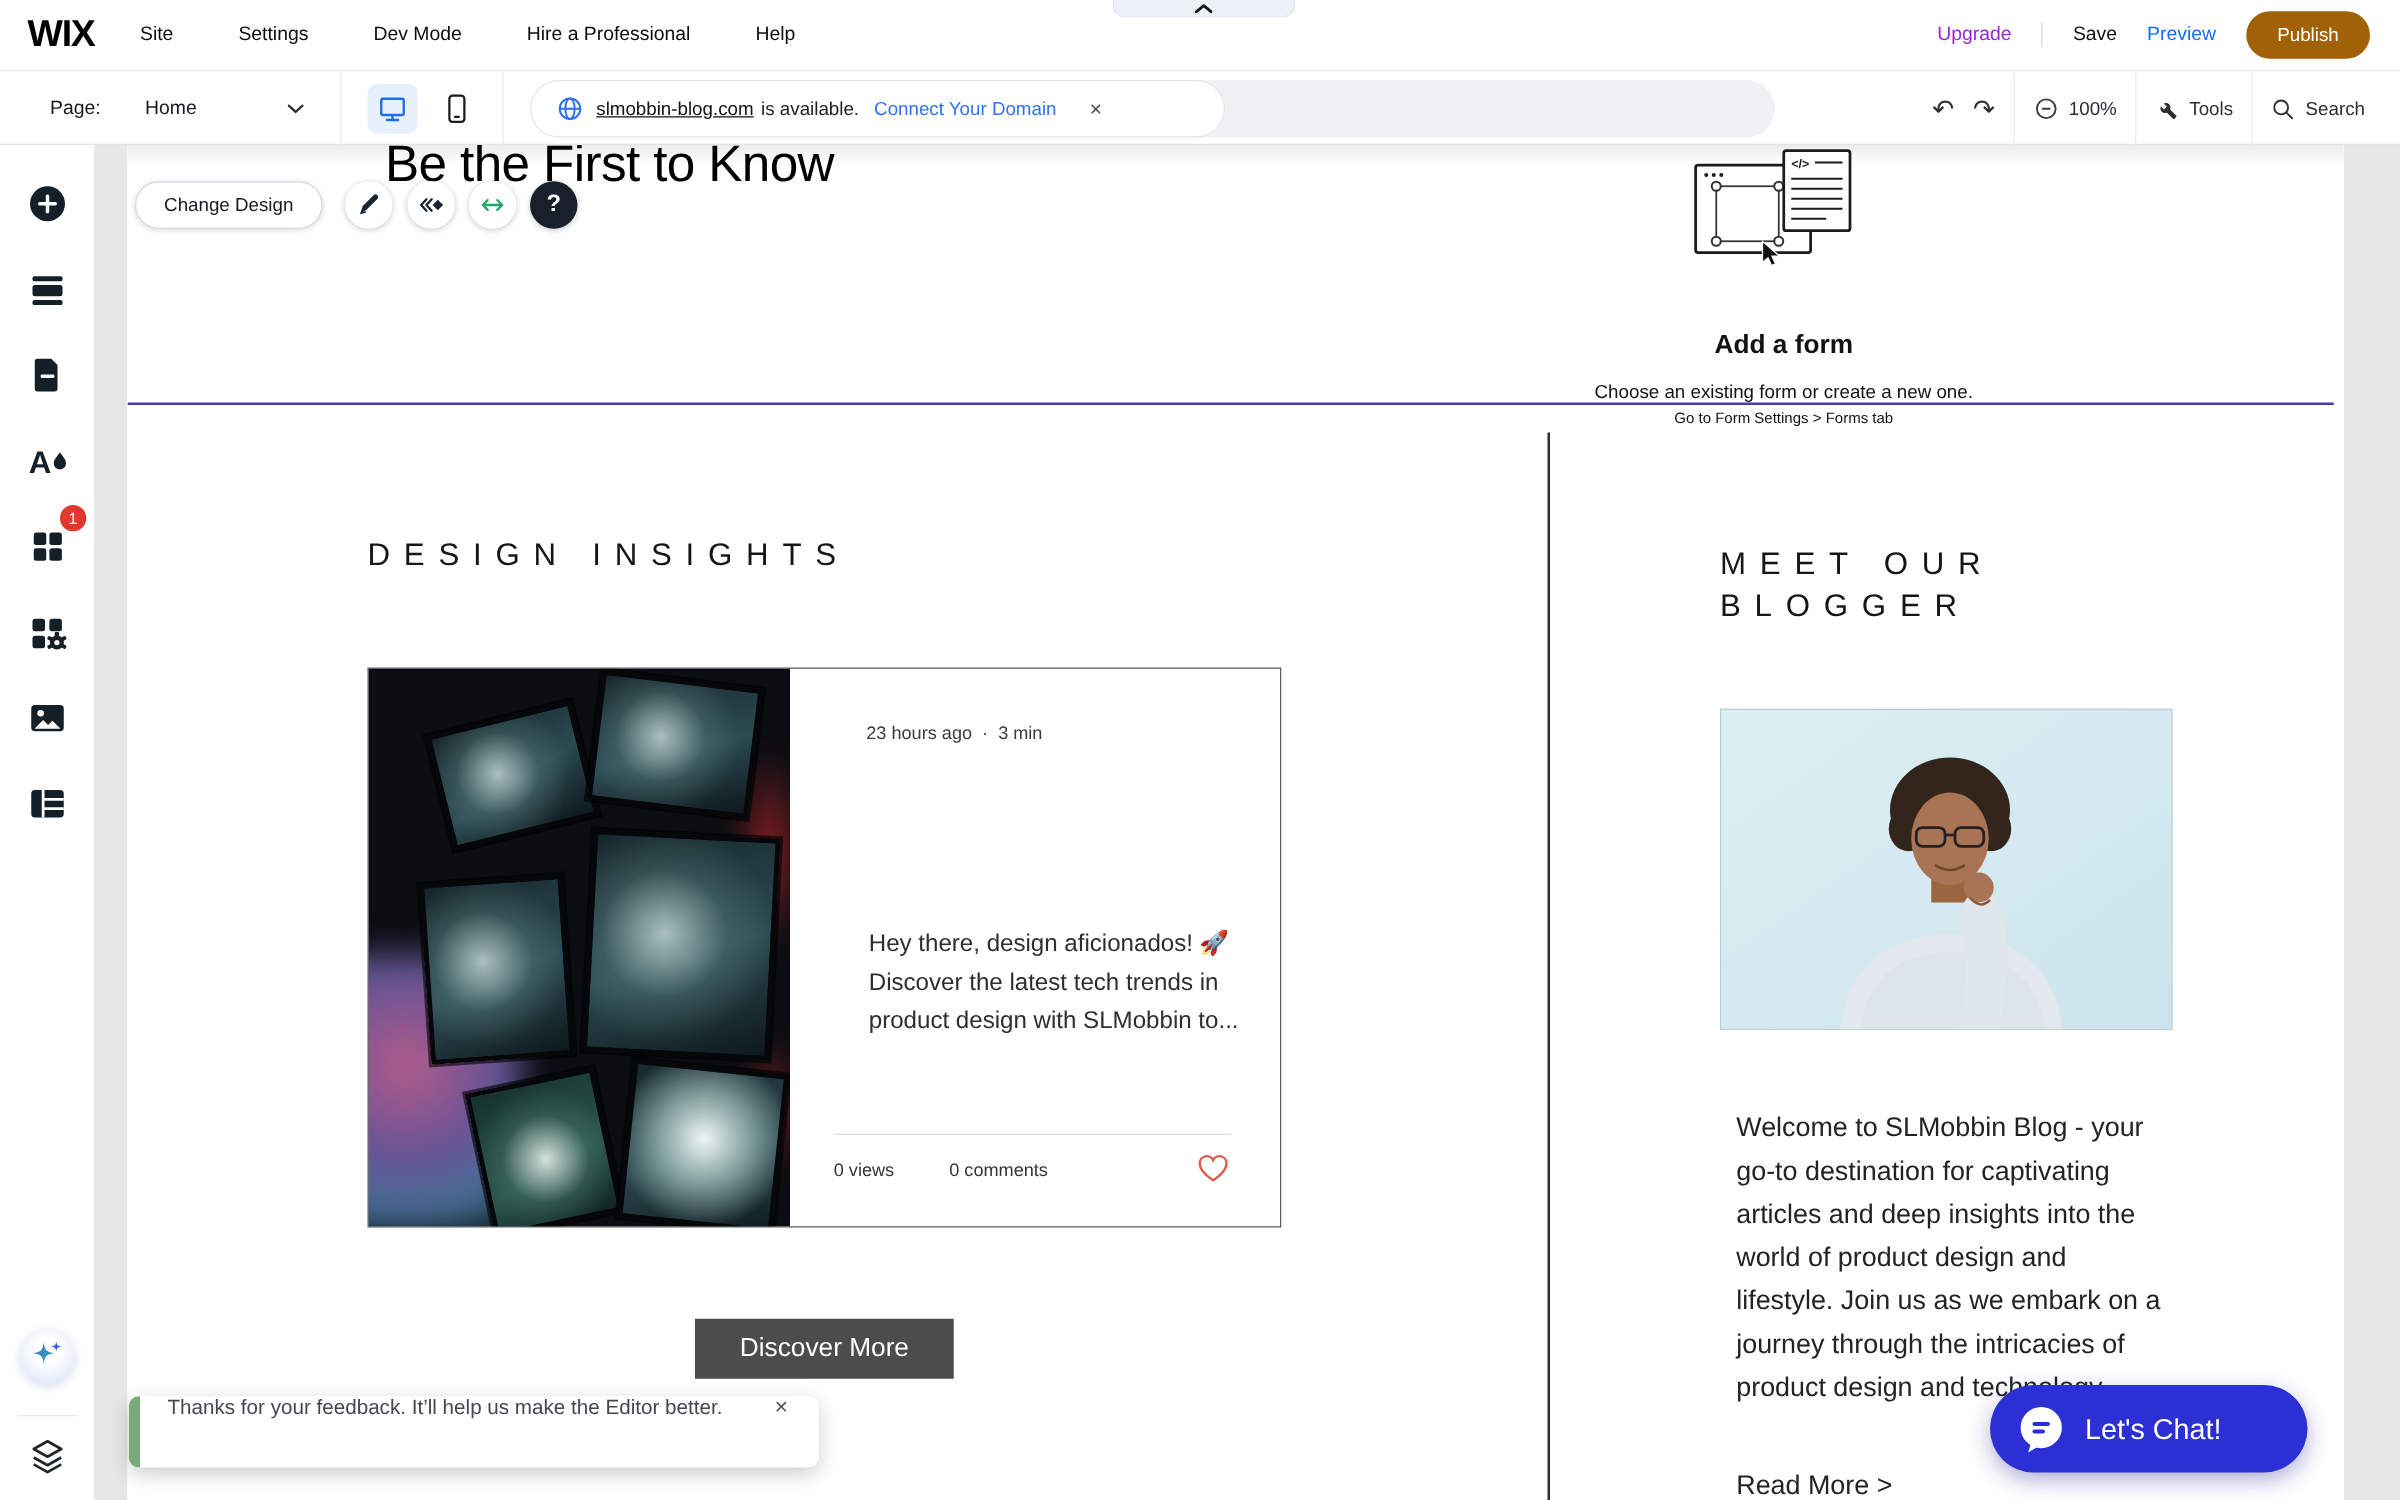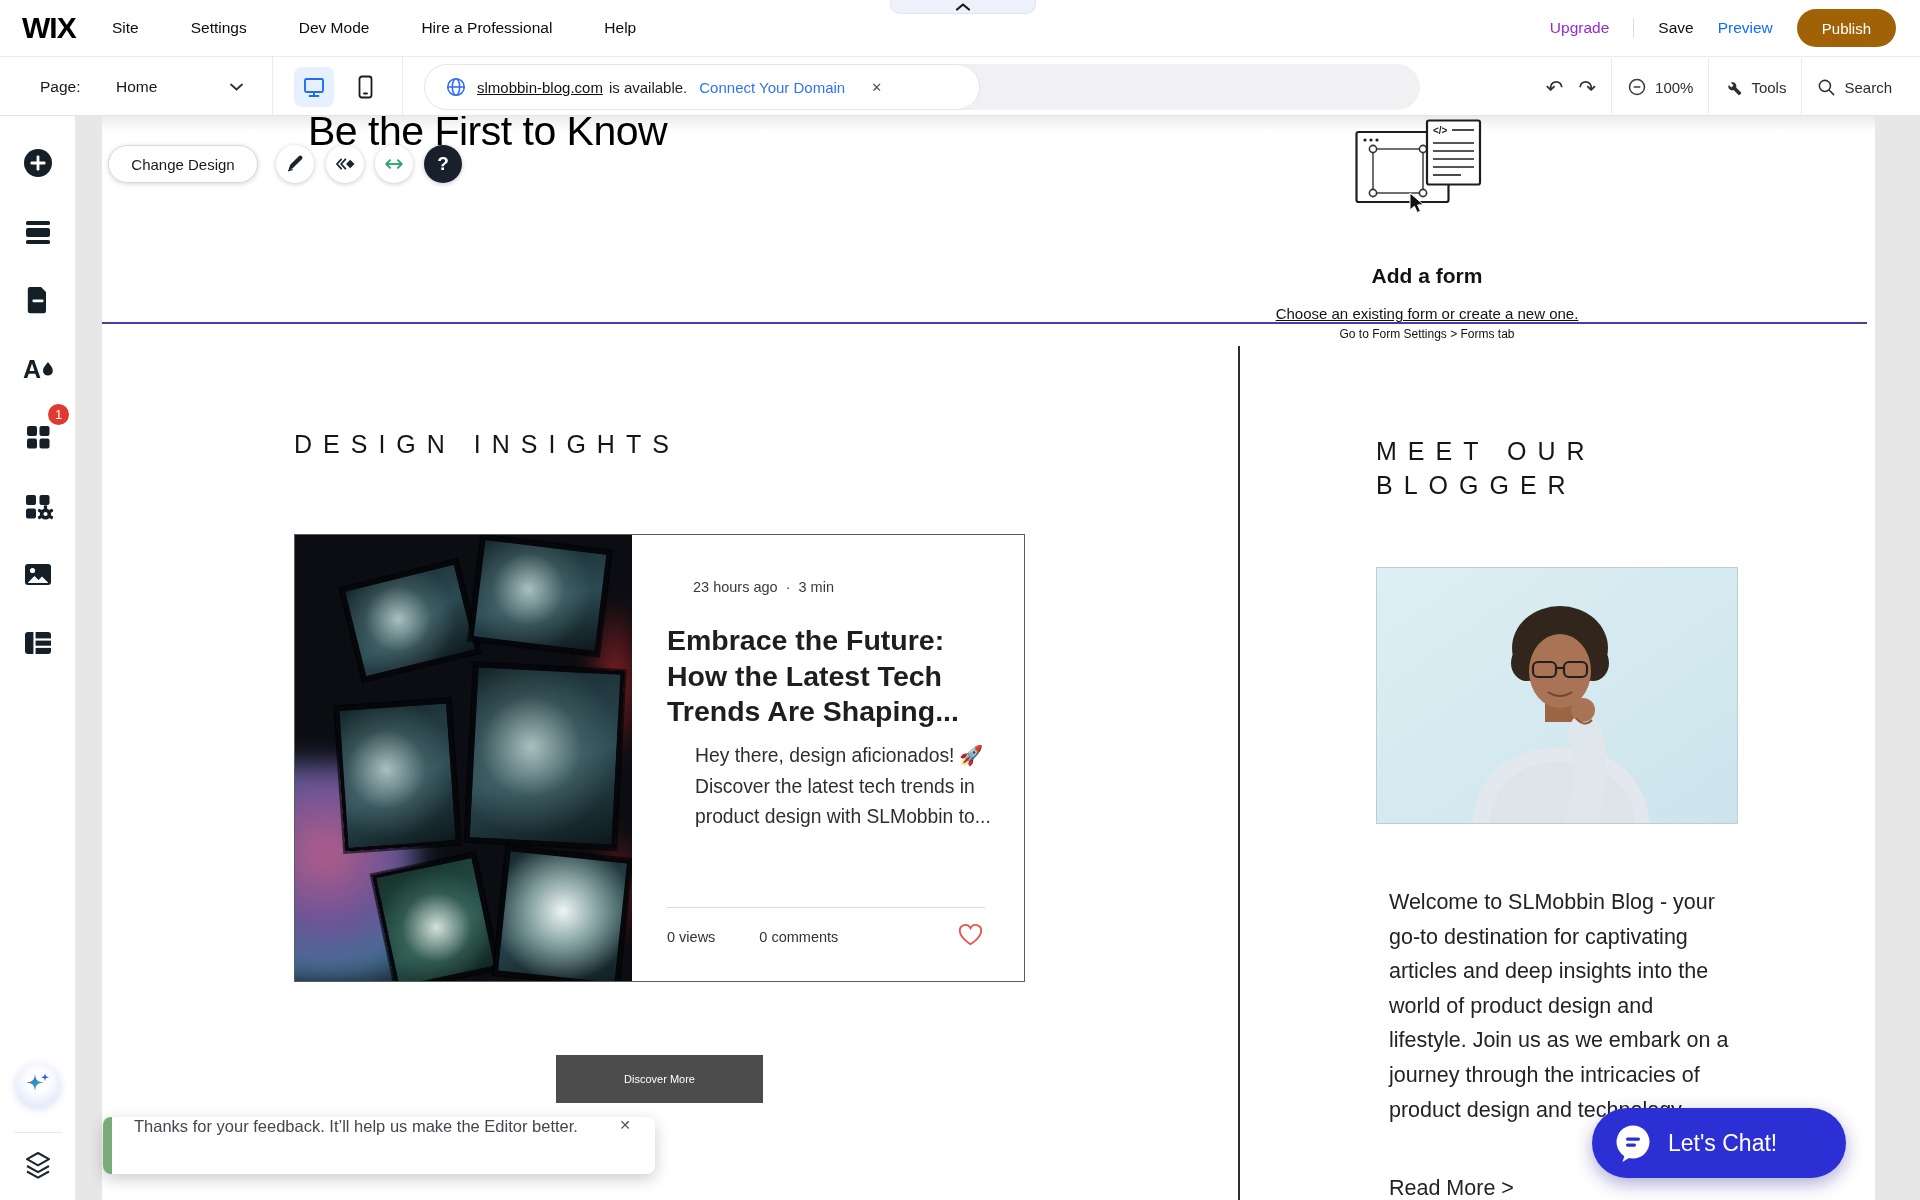--- a/index.html
+++ b/index.html
@@ -56,21 +56,21 @@
   .canvas-topshadow { position:absolute; left:0; top:0; width:100%; height:16px; background:linear-gradient(rgba(0,0,0,.08), rgba(0,0,0,0)); }
   .hero-heading { position:absolute; left:206px; top:-8px; font-size:41px; font-weight:400; letter-spacing:-0.5px; color:#000; white-space:nowrap; }
 
   .cd-pill { position:absolute; left:6px; top:29px; width:150px; height:38px; background:#fff; border:1px solid #d4dae1; border-radius:19px; box-shadow:0 1px 5px rgba(0,0,0,.16); display:flex; align-items:center; justify-content:center; font-size:15px; color:#17191d; }
   .cd-circle { position:absolute; top:29px; width:38px; height:38px; border-radius:50%; background:#fff; box-shadow:0 1px 5px rgba(0,0,0,.22); display:flex; align-items:center; justify-content:center; }
   .cd-help { background:#18212b; color:#fff; font-size:19px; font-weight:700; }
 
   .form-illu { position:absolute; left:1253px; top:3px; }
   .form-hint { position:absolute; left:1160px; width:330px; text-align:center; color:#121212; }
   .form-title { top:148px; font-size:21px; font-weight:700; position:absolute; width:330px; }
-  .form-line1 { top:189px; font-size:15px; position:absolute; width:330px;text-decoration:underline; }
+  .form-line1 { top:189px; font-size:15px; position:absolute; width:330px; }
   .form-line2 { top:211px; font-size:12px; position:absolute; width:330px; }
 
   .section-line { position:absolute; left:0; top:206px; width:1765px; height:2px; background:#4a3aaf; }
   .col-divider { position:absolute; left:1136px; top:230px; width:2px; height:854px; background:#2e2e2e; }
 
   .section-title { position:absolute; font-size:25px; letter-spacing:11px; color:#161616; white-space:nowrap; }
 
   
   .post-card { position:absolute; left:192px; top:418px; width:731px; height:448px; background:#fff; border:1px solid #5c5c5c; }
   .post-img { position:absolute; left:0; top:0; width:337px; height:446px; background:#0b0d12; overflow:hidden; }
@@ -82,21 +82,21 @@
   .s5i::after { background:radial-gradient(circle at 50% 55%, rgba(230,240,235,.9) 0%, rgba(90,140,120,.3) 45%, transparent 75%); }
   .s6i::after { background:radial-gradient(circle at 50% 45%, #eef6f3 0%, rgba(170,200,195,.7) 40%, rgba(30,55,60,.2) 80%); }
 
   .post-meta { position:absolute; left:372px; top:44px; font-size:14.5px; color:#3a3a3a; display:flex; gap:8px; align-items:center;margin-left:26px; }
   .post-title { position:absolute; left:372px; top:88px; width:330px; font-size:28.5px; font-weight:600; line-height:35.5px; color:#1e1e1e; }
   .post-excerpt { position:absolute; left:372px; top:206px; width:330px; font-size:19.3px; line-height:30.6px; color:#2e2e2e;margin-left:28px; }
   .post-div { position:absolute; left:372px; top:372px; width:318px; height:1px; background:#dcdcdc; }
   .post-stats { position:absolute; left:372px; top:394px; font-size:14.5px; color:#333; display:flex; gap:44px; }
   .heart { position:absolute; left:662px; top:386px; }
 
-  .discover-btn { position:absolute; left:454px; top:939px; width:207px; height:48px; background:#4c4c4c; color:#fff; font-size:11px; display:flex; align-items:center; justify-content:center; }
+  .discover-btn { position:absolute; left:454px; top:939px; width:207px; height:48px; background:#4c4c4c; color:#fff; font-size:21px; display:flex; align-items:center; justify-content:center; }
 
   
   .blogger-photo { position:absolute; left:1274px; top:451px; width:362px; height:257px; background:#d5eaf0; border:1px solid #b9ced6; overflow:hidden; }
   .about-text { position:absolute; left:1287px; top:769px; font-size:21.5px; line-height:34.6px; color:#232323; }
   .read-more { position:absolute; left:1287px; top:1060px; font-size:21.5px; color:#232323; }
 
   
   .toast { position:absolute; left:103px; top:1117px; width:552px; height:57px; background:#fff; border-radius:8px; box-shadow:0 5px 16px rgba(0,0,0,.2); z-index:45; display:flex; align-items:flex-start; overflow:hidden; }
   .toast-stripe { width:9px; height:100%; background:#7aa97a; flex:none; }
   .toast-msg { margin-left:22px; font-size:16.5px; color:#43474e; }
@@ -377,25 +377,20 @@
         <div class="screenp" style="left:45px; top:168px; width:115px; height:145px; transform:rotate(-4deg);"></div>
         <div class="screenp" style="left:175px; top:132px; width:150px; height:178px; transform:rotate(3deg);"></div>
         <div class="screenp s5i" style="left:88px; top:328px; width:105px; height:118px; transform:rotate(-12deg); background:linear-gradient(160deg,#16332c,#27514a 60%,#102420);"></div>
         <div class="screenp s6i" style="left:205px; top:318px; width:125px; height:128px; transform:rotate(6deg);"></div>
       </div>
       <div class="post-meta">
         <span>23 hours ago</span>
         <span>·</span>
         <span>3 min</span>
       </div>
-      <div class="post-title">
-        <div>Embrace the Future:</div>
-        <div>How the Latest Tech</div>
-        <div>Trends Are Shaping...</div>
-      </div>
       <div class="post-excerpt">
         <div>Hey there, design aficionados! 🚀</div>
         <div>Discover the latest tech trends in</div>
         <div>product design with SLMobbin to...</div>
       </div>
       <div class="post-div"></div>
       <div class="post-stats">
         <span>0 views</span>
         <span>0 comments</span>
       </div>

